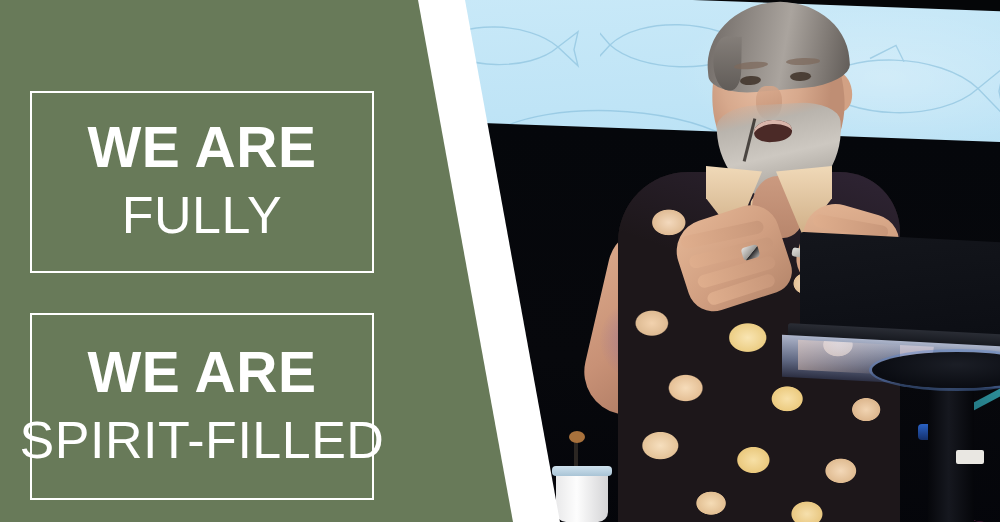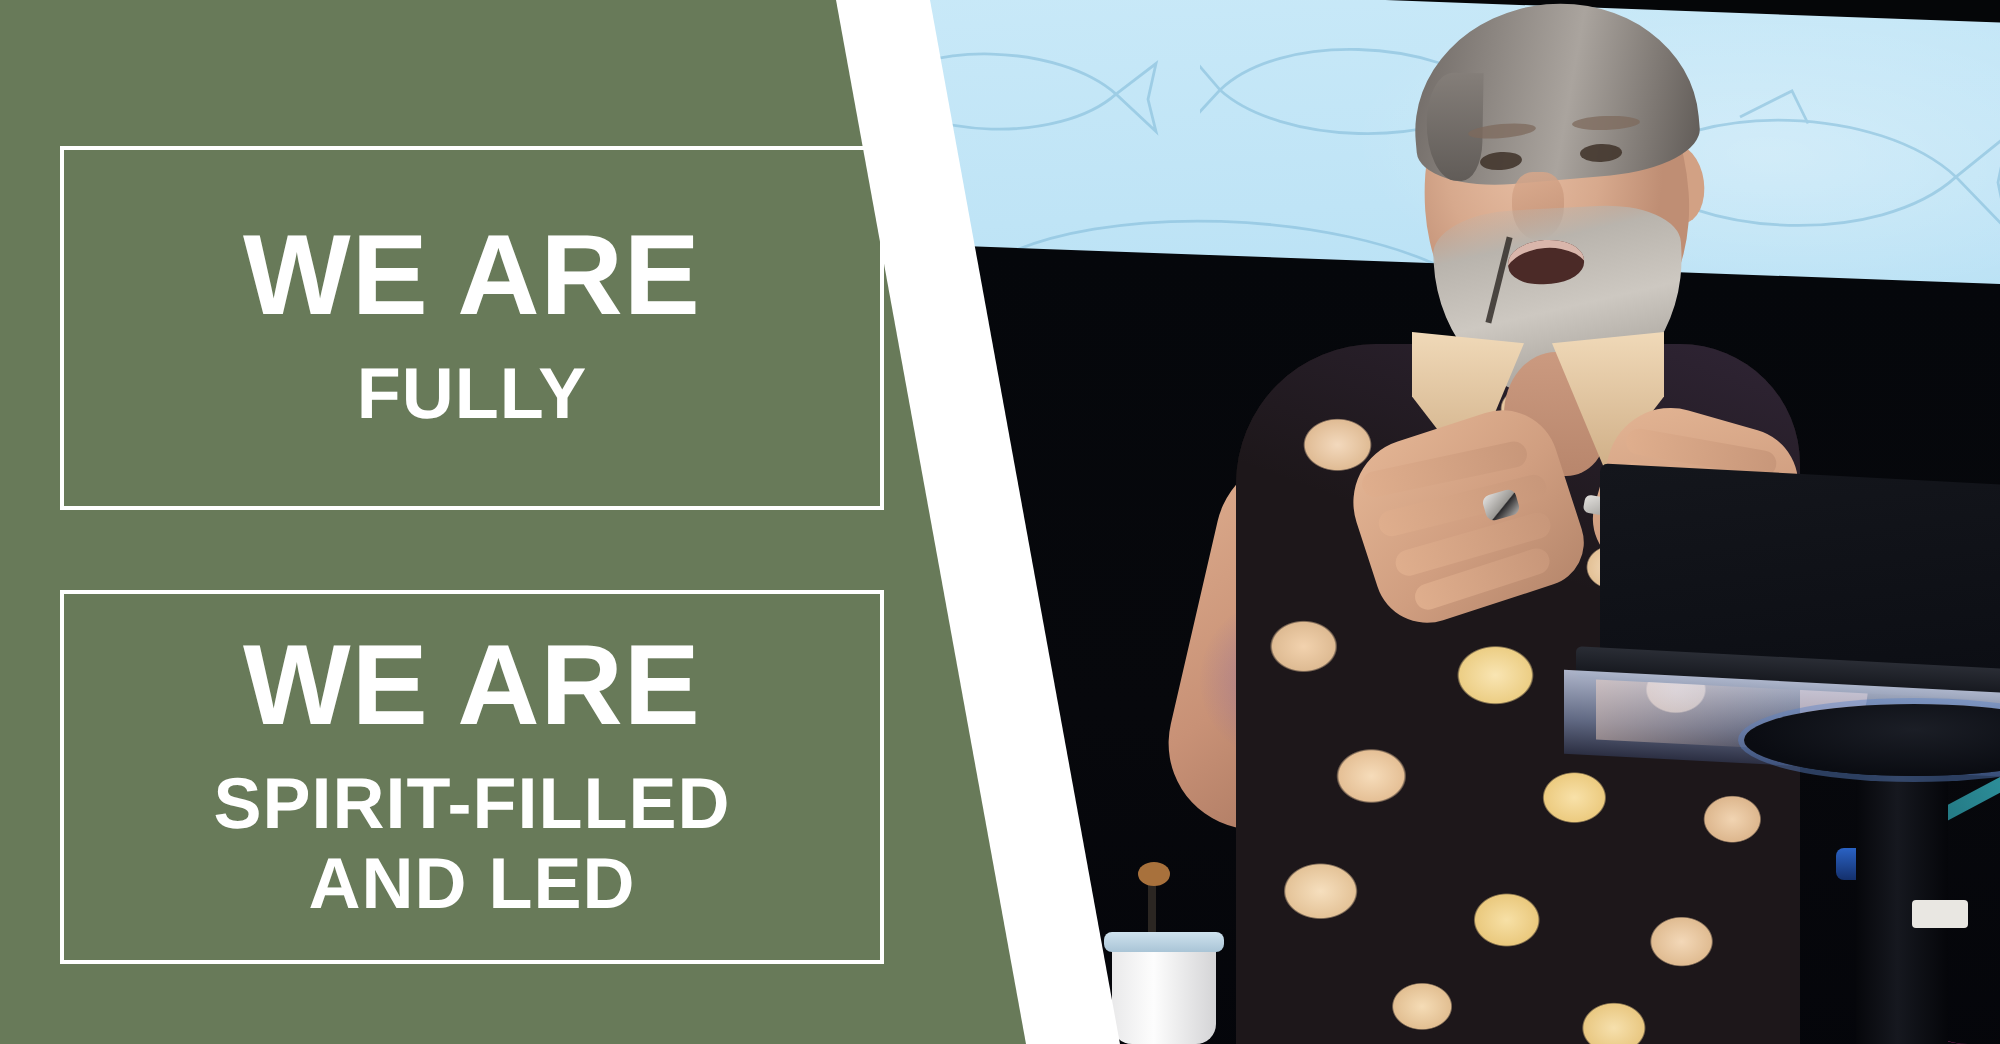--- a/index.html
+++ b/index.html
@@ -424,44 +424,45 @@
 
   .boxes {
     position: absolute;
     left: 0; top: 0;
     width: 420px; height: 522px;
     z-index: 22;
   }
   .stmt-box {
     position: absolute;
     left: 30px;
-    width: 412px;
+    width: 344px;
     border: 2px solid #ffffff;
     box-sizing: border-box;
     display: flex;
     flex-direction: column;
     align-items: center;
     justify-content: center;
     color: #ffffff;
     text-align: center;
+    margin-top: 18px;
   }
   .stmt-box.one { top: 73px; height: 182px; }
   .stmt-box.two { top: 295px; height: 187px; }
 
   .stmt-lead {
     font-size: 57px;
     font-weight: 700;
     letter-spacing: 0.5px;
     line-height: 1.0;
     margin-bottom: 10px;
     white-space: nowrap;
   }
   .stmt-line {
-    font-size: 36px;
-    font-weight: 700;
+    font-size: 52px;
+    font-weight: 400;
     letter-spacing: 0.5px;
     line-height: 1.12;
     white-space: nowrap;
   }
 </style>
 </head>
 <body>
 
 <div id="slide">
 
@@ -560,18 +561,17 @@
   <div class="boxes">
 
     <div class="stmt-box one">
       <div class="stmt-lead">WE ARE</div>
       <div class="stmt-line">FULLY</div>
     </div>
 
     <div class="stmt-box two">
       <div class="stmt-lead">WE ARE</div>
       <div class="stmt-line">SPIRIT-FILLED</div>
-      <div class="stmt-line">AND LED</div>
     </div>
 
   </div>
 
 </div>
 
 </body></html>

